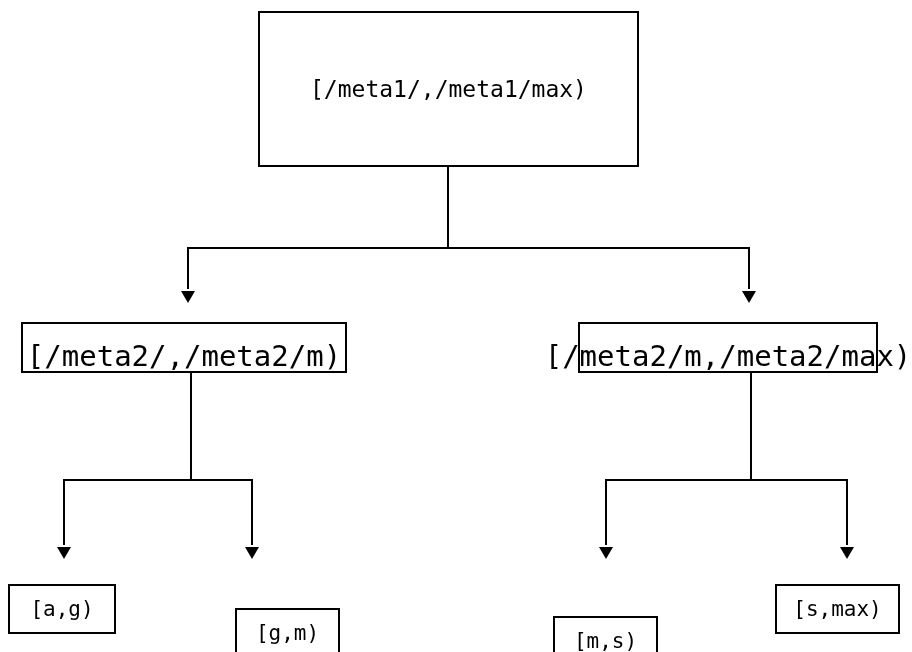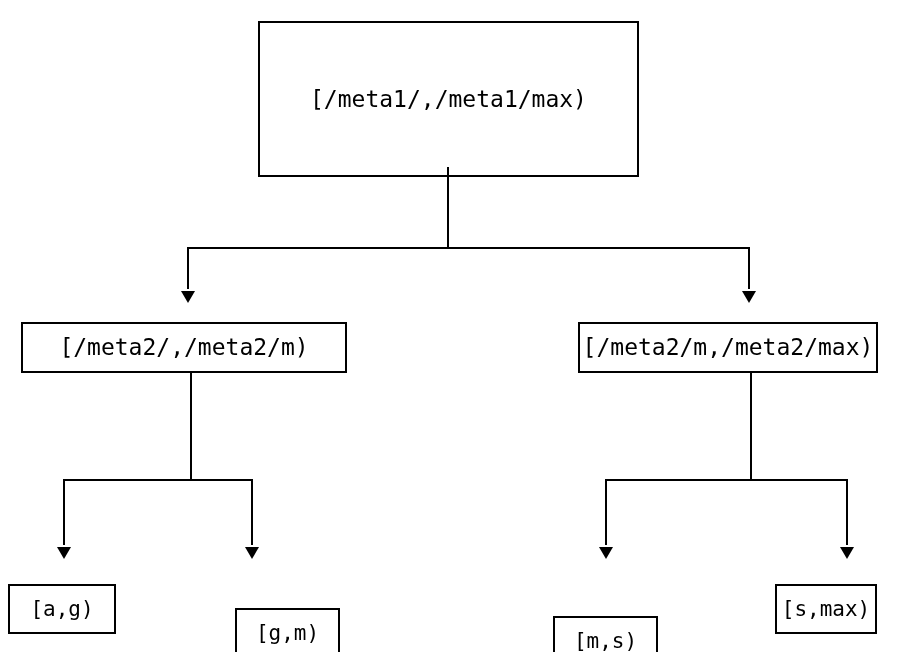--- a/index.html
+++ b/index.html
@@ -25,21 +25,21 @@
     justify-content: center;
     color: #000000;
     letter-spacing: 0px;
     white-space: nowrap;
   }
   .node-label {
     display: block;
     line-height: 1;
   }
   .root-node { font-size: 23px; }
-  .mid-node  { font-size: 23px; }
+  .mid-node  { font-size: 29px; align-items: flex-end; }
   .leaf-node { font-size: 21px; }
 
   .edge-v {
     position: absolute;
     width: 2px;
     background: #000000;
   }
   .edge-h {
     position: absolute;
     height: 2px;
@@ -52,21 +52,21 @@
     border-left: 7px solid transparent;
     border-right: 7px solid transparent;
     border-top: 12px solid #000000;
   }
 </style>
 </head>
 <body>
 
 <div id="canvas">
 
-  <div class="node root-node" style="left:258px; top:21px; width:381px; height:156px;text-align:center;">
+  <div class="node root-node" style="left:258px; top:11px; width:381px; height:156px;text-align:center;">
     <span class="node-label">[/meta1/,/meta1/max)</span>
   </div>
 
   <div class="edge-v" style="left:447px; top:167px; height:82px;"></div>
   <div class="edge-h" style="left:187px; top:247px; width:563px;"></div>
   <div class="edge-v" style="left:187px; top:247px; height:42px;"></div>
   <div class="arrow-down" style="left:181px; top:291px;"></div>
   <div class="edge-v" style="left:748px; top:247px; height:42px;"></div>
   <div class="arrow-down" style="left:742px; top:291px;"></div>
 
@@ -97,17 +97,17 @@
   </div>
 
   <div class="node leaf-node" style="left:204px; top:608px; width:105px; height:50px;margin-left:31px;">
     <span class="node-label">[g,m)</span>
   </div>
 
   <div class="node leaf-node" style="left:553px; top:584px; width:105px; height:50px;margin-top:32px;">
     <span class="node-label">[m,s)</span>
   </div>
 
-  <div class="node leaf-node" style="left:775px; top:584px; width:102px; height:50px;">
+  <div class="node leaf-node" style="left:775px; top:584px; width:125px; height:50px;">
     <span class="node-label">[s,max)</span>
   </div>
 
 </div>
 
 </body></html>

